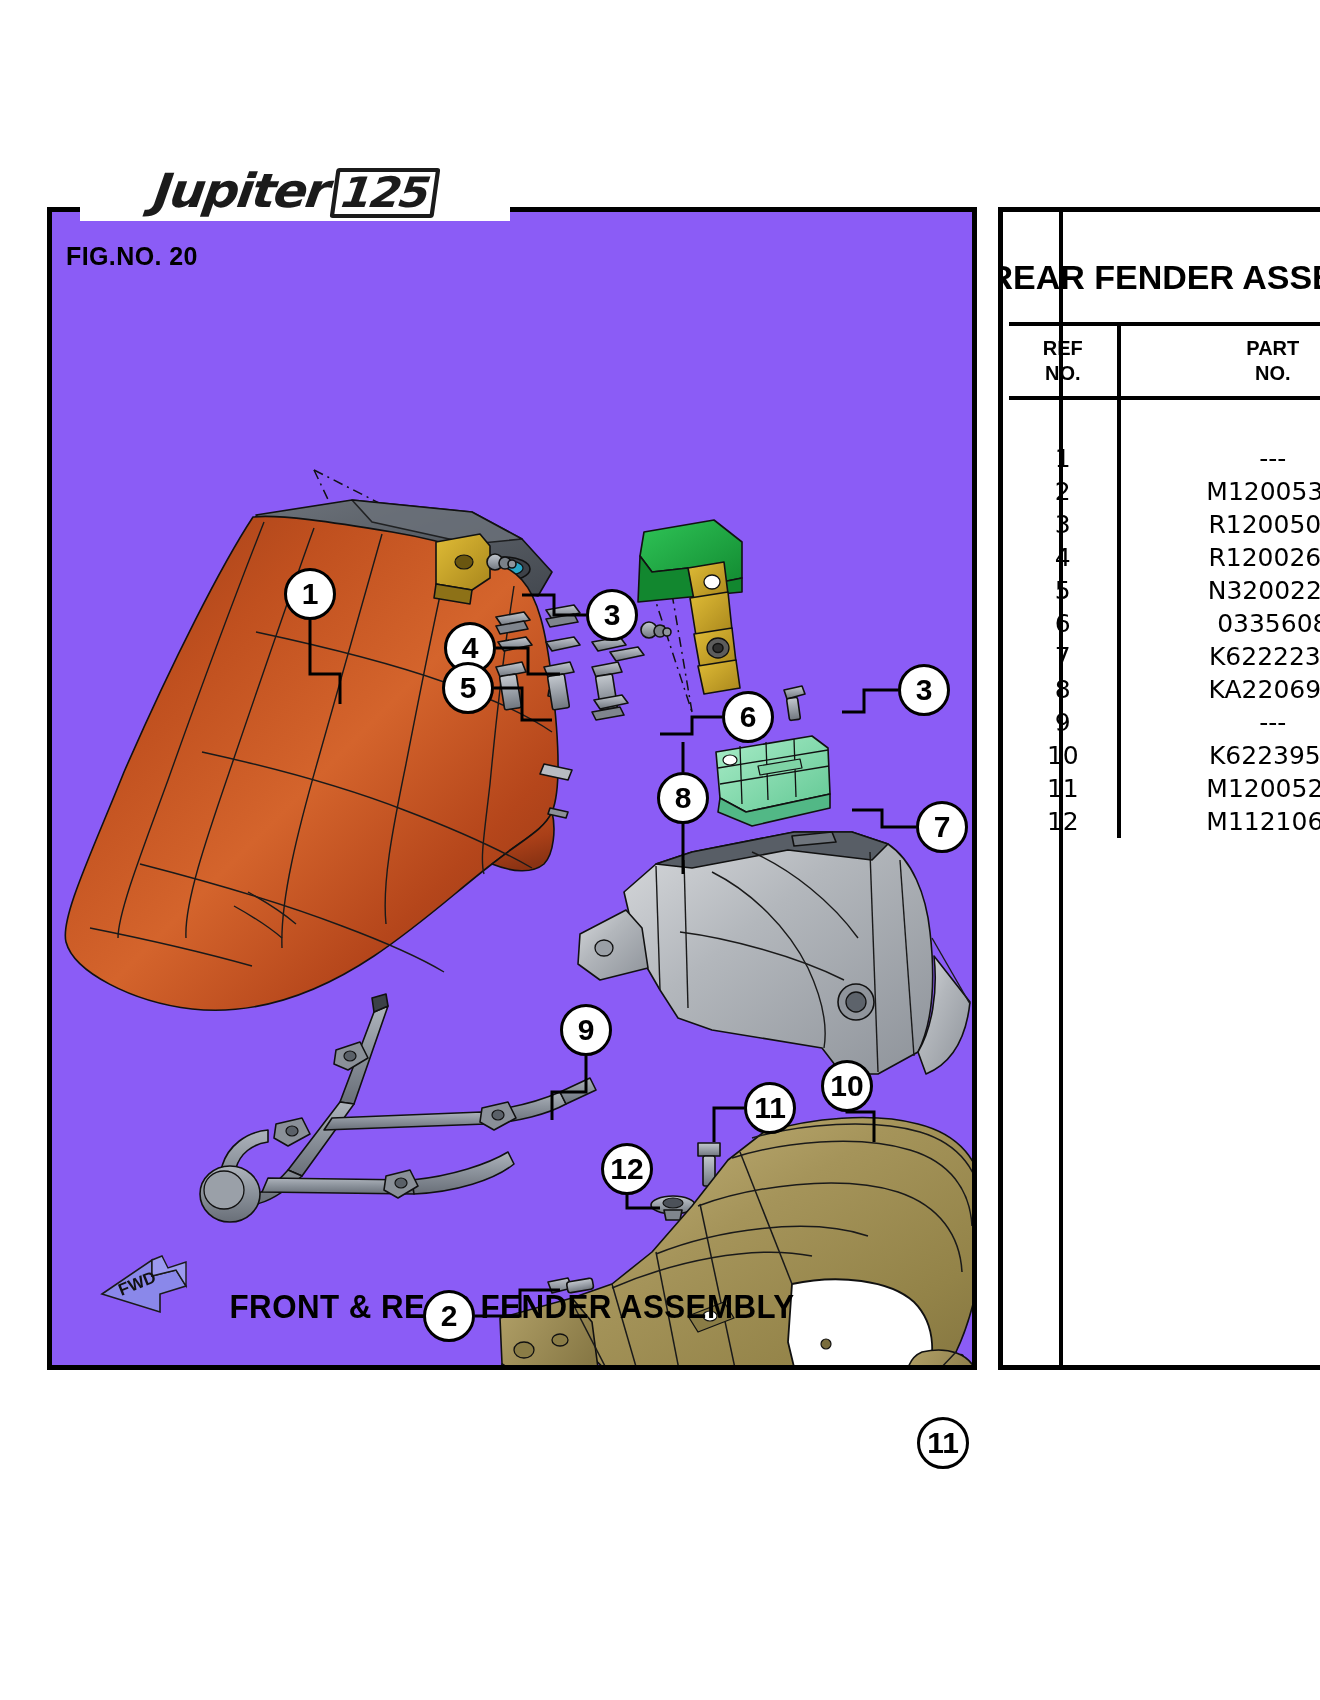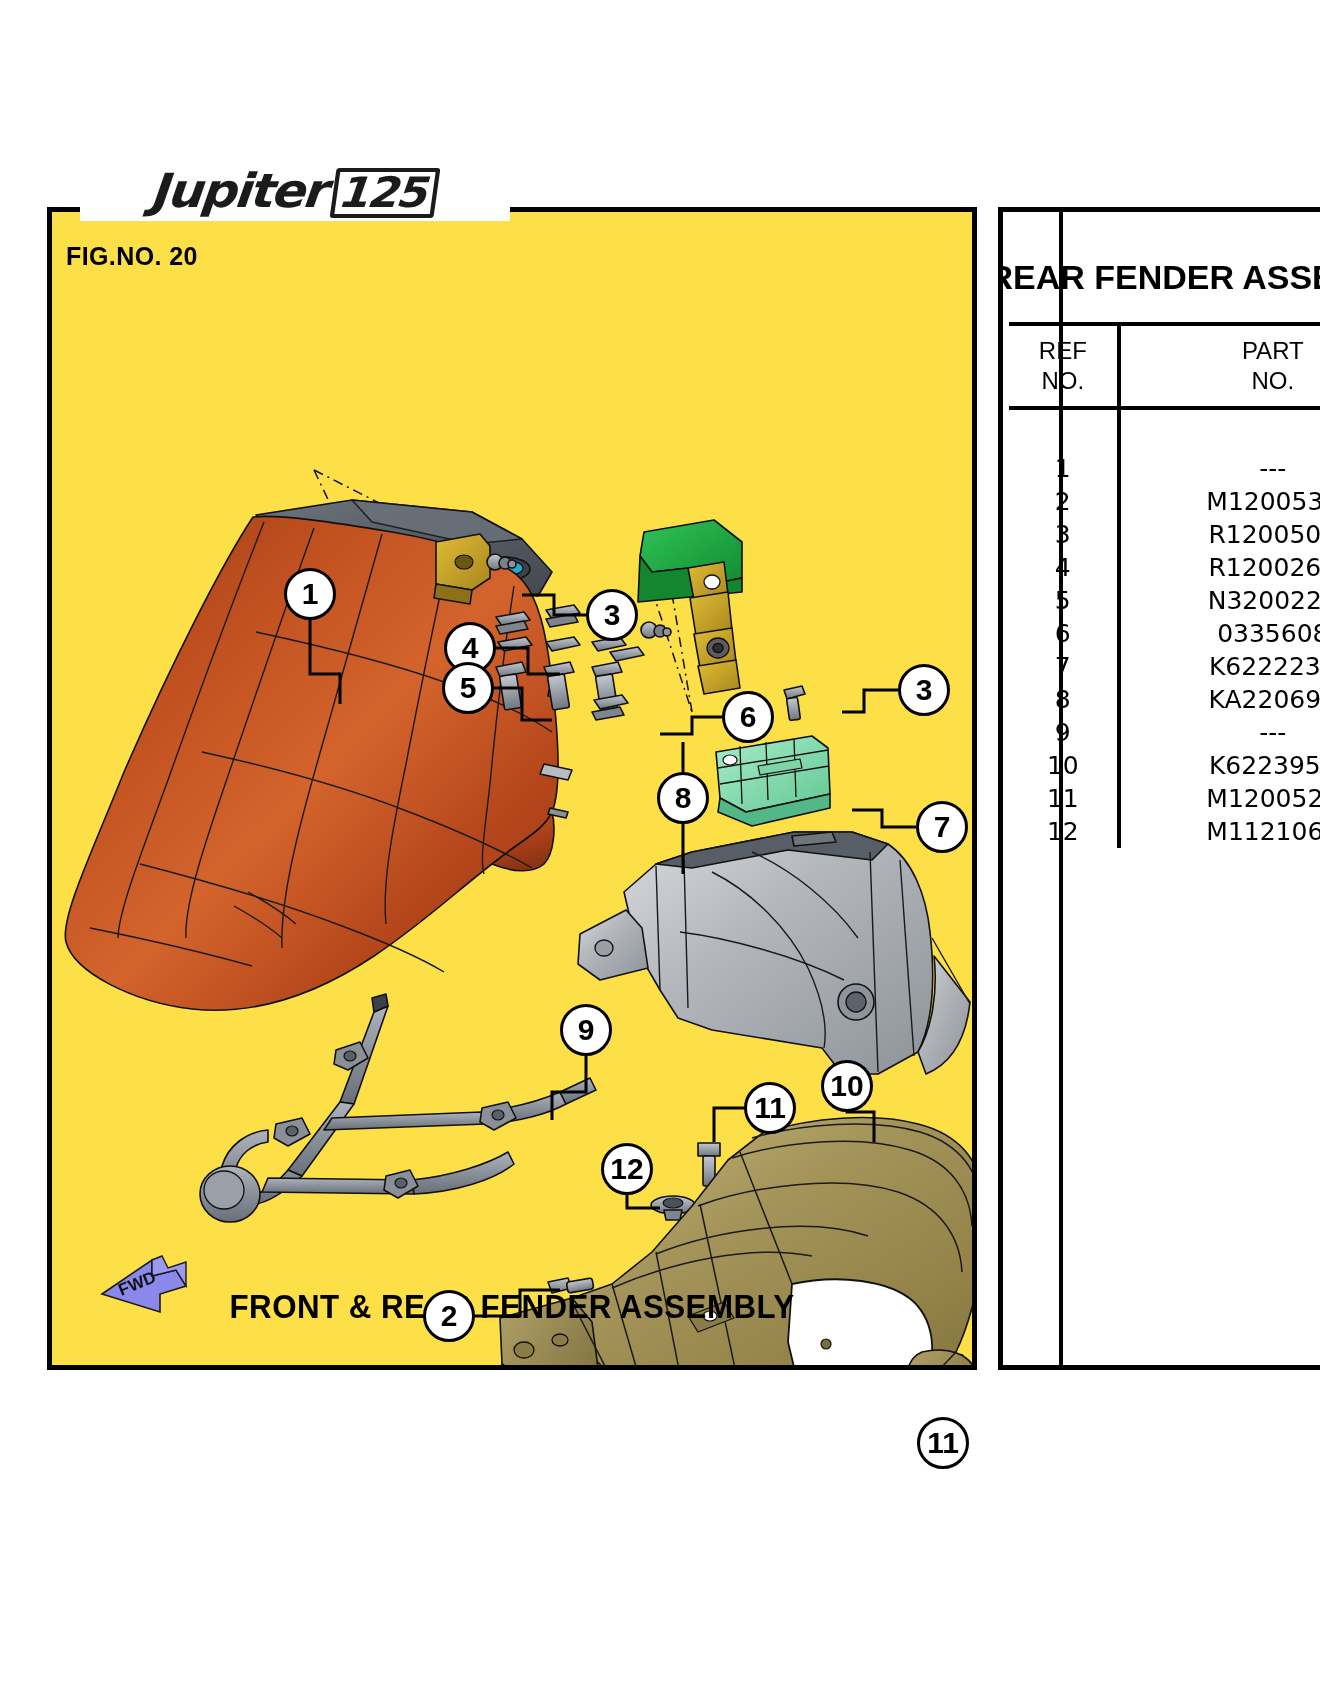--- a/index.html
+++ b/index.html
@@ -3,21 +3,21 @@
 <meta charset="utf-8">
 <style>
   html,body{margin:0;padding:0;background:#ffffff;}
   body{width:1320px;height:1700px;position:relative;font-family:"Liberation Sans",sans-serif;overflow:hidden;}
 
   .page{position:absolute;left:0;top:0;width:1320px;height:1700px;background:#fff;}
 
   
   #diagram-panel{
     position:absolute;left:47px;top:207px;width:930px;height:1163px;
-    border:5px solid #000;background:#fde047;box-sizing:border-box;
+    border:5px solid #000;background:#8b5cf6;box-sizing:border-box;
   }
 
   
   #brand-logo{
     position:absolute;left:80px;top:163px;width:430px;height:58px;
     background:#fff;display:flex;align-items:center;justify-content:center;
     z-index:30;
   }
   #brand-logo .logo-text{
     font-family:"DejaVu Sans",sans-serif;
@@ -73,21 +73,21 @@
     font-size:34px;font-weight:bold;color:#000;
     display:flex;align-items:center;justify-content:flex-end;
     overflow:hidden;white-space:nowrap;
   }
   #parts-table{
     position:absolute;left:6px;top:110px;width:420px;
     border-collapse:collapse;border-top:4px solid #000;
   }
   #parts-table th{
     border-right:4px solid #000;border-bottom:4px solid #000;
-    font-size:24px;font-weight:normal;padding:10px 4px;line-height:1.25;
+    font-size:20px;font-weight:bold;padding:10px 4px;line-height:1.25;
     color:#000;
   }
   #parts-table th.c-ref{width:76px;}
   #parts-table th.c-part{width:230px;}
   #parts-table td{
     border-right:4px solid #000;
     font-size:25px;padding:2px 4px;text-align:center;color:#000;
     font-family:"DejaVu Sans",sans-serif;
   }
   #parts-table td.c-ref{width:76px;}

